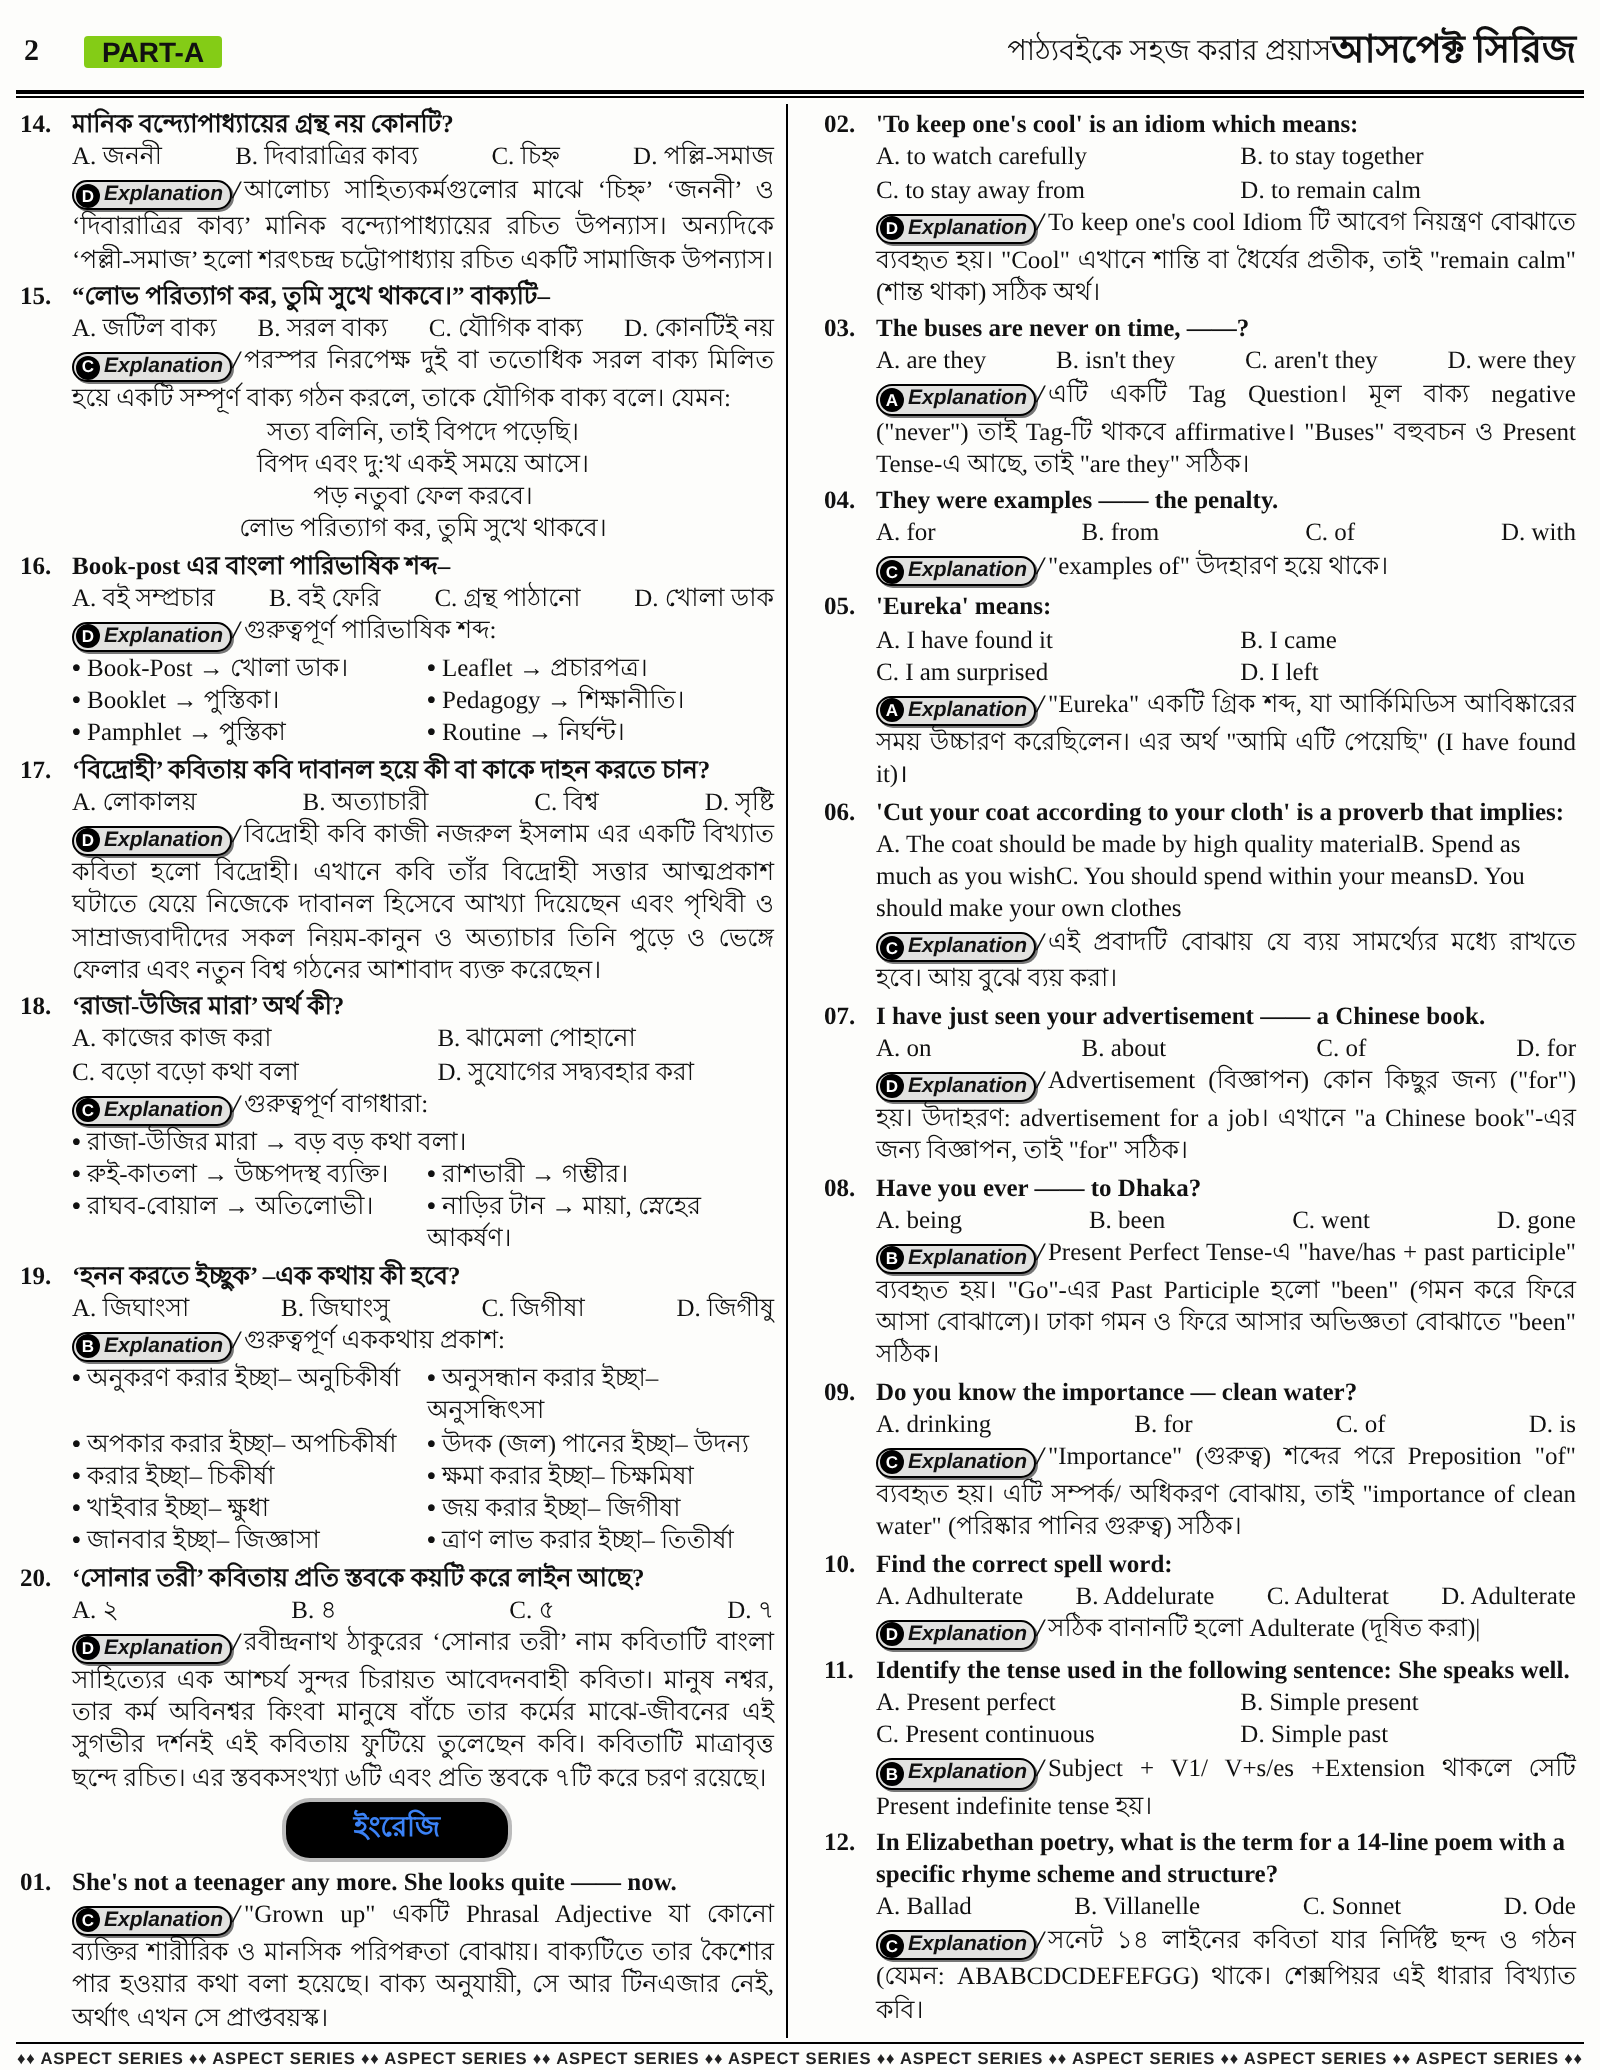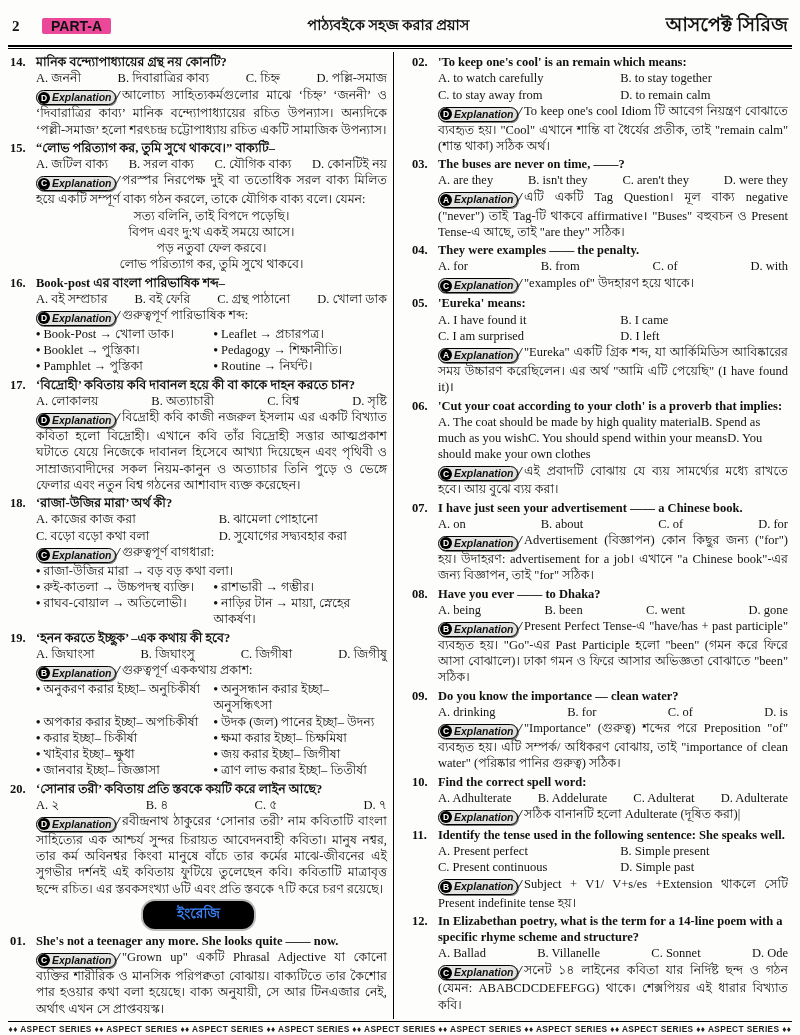--- a/index.html
+++ b/index.html
@@ -3,22 +3,22 @@
 <meta charset="utf-8">
 <style>
   * { margin:0; padding:0; box-sizing:border-box; }
   html,body { width:800px; height:1035px; background:#f6f6f4; overflow:hidden; }
   body { font-family:"Liberation Serif", serif; color:#111; }
   .sheet { width:800px; height:1035px; background:#fdfdfb; padding:6px 8px 0 8px; }
 
   
   .hdr { display:flex; align-items:center; padding:4px 4px 3px 4px; }
   .hdr .pgnum { font-weight:bold; font-size:15px; width:30px; }
-  .hdr .partbox { background:#ec4899; border-radius:2px; padding:0 9px; font-weight:bold; font-size:14px; font-family:"Liberation Sans", sans-serif; }
-  .hdr .title { flex:1; text-align:center; font-weight:bold; font-size:14.5px; }
+  .hdr .partbox { background:#84cc16; border-radius:2px; padding:0 9px; font-weight:bold; font-size:14px; font-family:"Liberation Sans", sans-serif; }
+  .hdr .title { flex:1; text-align:right; font-weight:normal; font-size:14.5px; }
   .hdr .brand { font-weight:bold; font-size:19px; }
   .dbl-rule { height:4px; border-top:2.5px solid #000; border-bottom:1.2px solid #000; margin-bottom:3px; }
 
   
   .cols { display:flex; width:100%;gap:12px; }
   .col { width:50%; padding:2px 4px 0 2px; }
   .col.left { border-right:1.2px solid #000; padding-right:6px; }
   .col.right { padding-left:6px; }
 
   
@@ -260,21 +260,21 @@
                 <span class="circ">C</span>
                 <span>Explanation</span>
               </span><span class="slash">/</span><span>"Grown up" একটি Phrasal Adjective যা কোনো ব্যক্তির শারীরিক ও মানসিক পরিপক্বতা বোঝায়। বাক্যটিতে তার কৈশোর পার হওয়ার কথা বলা হয়েছে। বাক্য অনুযায়ী, সে আর টিনএজার নেই, অর্থাৎ এখন সে প্রাপ্তবয়স্ক।</span></p>
           </div>
         </div>
       </div>
     <div class="col right" id="col-right">
         <div class="q">
           <div class="qh">
             <span class="qnum">02.</span>
-            <span class="qtext">'To keep one's cool' is an remain which means:</span>
+            <span class="qtext">'To keep one's cool' is an idiom which means:</span>
           </div>
           <div class="qbody">
             <div class="opts grid2">
               <span class="opt">A. to watch carefully</span>
               <span class="opt">B. to stay together</span>
               <span class="opt">C. to stay away from</span>
               <span class="opt">D. to remain calm</span>
             </div>
             <p class="expl"><span class="badge">
                 <span class="circ">D</span>

